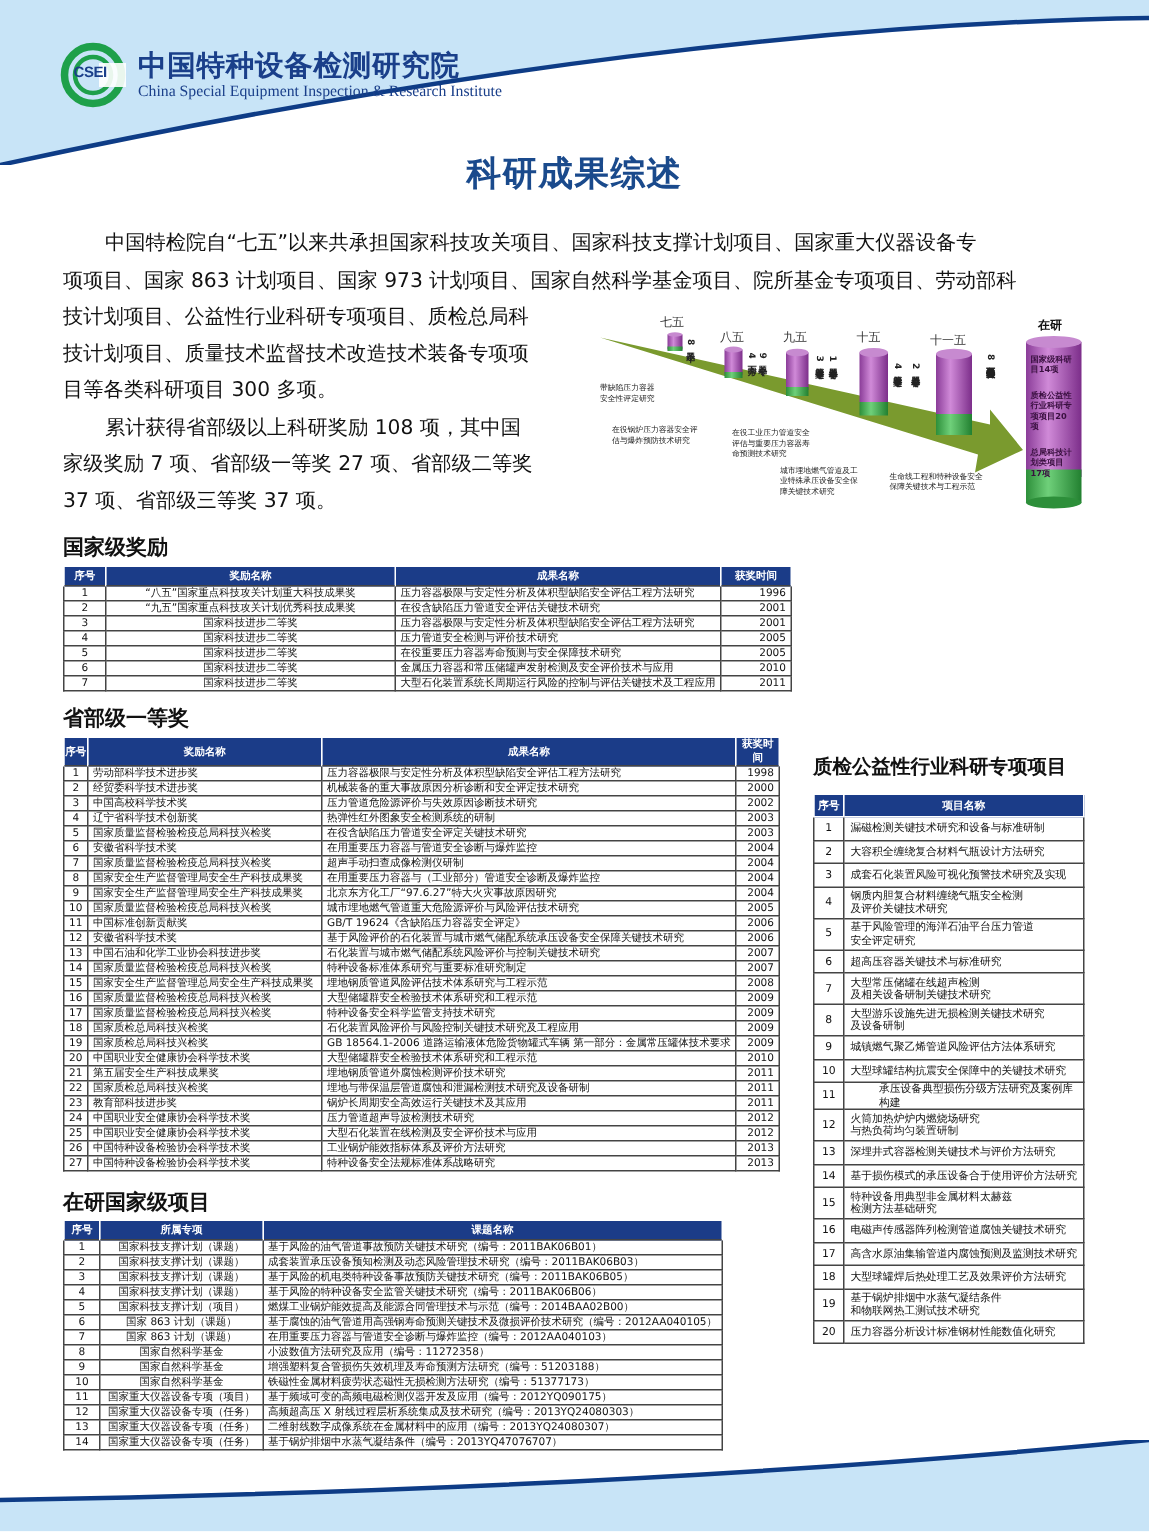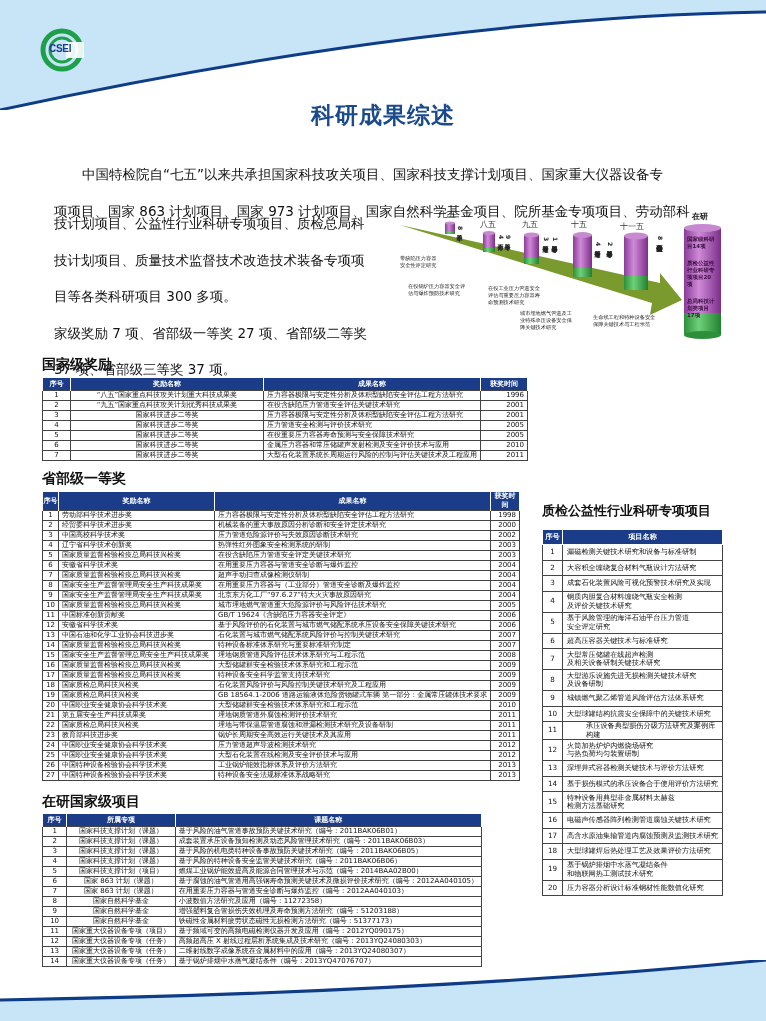--- a/index.html
+++ b/index.html
@@ -8,21 +8,21 @@
   .bg-top { position:absolute; left:0; top:0; width:766px; height:110px; }
   .bg-bottom { position:absolute; left:0; top:960px; width:766px; height:61px; }
   .header { position:absolute; left:40px; top:28px; display:flex; align-items:center; }
   .logo { width:44px; height:44px; position:relative; }
   .logo-text { position:absolute; left:9px; top:15px; font-size:10px; font-weight:bold; color:#1a3f8a; font-family:"Liberation Sans", sans-serif; letter-spacing:-0.3px; }
   .org { margin-left:8px; }
   .org-cn { font-size:19px; font-weight:bold; color:#1a3f8a; letter-spacing:0.5px; line-height:22px; }
   .org-en { font-family:"Liberation Serif", serif; font-size:10.5px; color:#1a3f8a; line-height:13px; }
   .page-title { position:absolute; left:0; top:100px; width:766px; text-align:center; font-size:23px; font-weight:bold; color:#1a4a8c; letter-spacing:1px; }
   .intro { position:absolute; left:42px; font-size:13.5px; line-height:24.5px; color:#111; }
-  .intro p { margin:12px; }
+  .intro p { margin:0; }
   .intro1 { top:150px; width:690px; }
   .intro2 { top:199px; width:345px; }
   .timeline { position:absolute; left:400px; top:205px; width:366px; height:150px; }
   .section-h { position:absolute; font-size:14px; font-weight:bold; color:#111; }
   table.t { position:absolute; border-collapse:collapse; font-size:7px; line-height:9px; }
   table.t th { background:#1b3c88; color:#fff; font-weight:bold; height:13px; border:1px solid #fff; border-bottom:none; }
   table.t td { border:1px solid #444; height:9px; padding:0 3px; white-space:nowrap; }
   table.t td.c { text-align:center; }
   table.t td.r { text-align:right; }
   table.t2 { position:absolute; border-collapse:collapse; font-size:7.2px; line-height:8.5px; }
@@ -44,32 +44,37 @@
 
 <div class="header">
   <div class="logo">
     <svg width="44" height="44" viewBox="0 0 44 44">
       <circle cx="22" cy="22" r="19" fill="none" stroke="#1ea04a" stroke-width="5"></circle>
       <circle cx="22" cy="22" r="12" fill="none" stroke="#1ea04a" stroke-width="3"></circle>
       <rect x="26" y="14" width="18" height="16" fill="#fff" opacity="0.9"></rect>
     </svg>
     <span class="logo-text">CSEI</span>
   </div>
+  <div class="org">
+    <div class="org-cn">中国特种设备检测研究院</div>
+    <div class="org-en">China Special Equipment Inspection &amp; Research Institute</div>
+  </div>
 </div>
 
 <div class="page-title">科研成果综述</div>
 
 <div class="intro intro1">
   <p style="text-indent:28px">中国特检院自“七五”以来共承担国家科技攻关项目、国家科技支撑计划项目、国家重大仪器设备专</p>
   <p>项项目、国家 863 计划项目、国家 973 计划项目、国家自然科学基金项目、院所基金专项项目、劳动部科</p>
 </div>
 <div class="intro intro2">
   <p>技计划项目、公益性行业科研专项项目、质检总局科</p>
   <p>技计划项目、质量技术监督技术改造技术装备专项项</p>
   <p>目等各类科研项目 300 多项。</p>
+  <p style="text-indent:28px">累计获得省部级以上科研奖励 108 项，其中国</p>
   <p>家级奖励 7 项、省部级一等奖 27 项、省部级二等奖</p>
   <p>37 项、省部级三等奖 37 项。</p>
 </div>
 
 <svg class="timeline" viewBox="0 0 366 150">
   <defs>
     <linearGradient id="cyl" x1="0" x2="1" y1="0" y2="0">
       <stop offset="0" stop-color="#8a3c98"></stop>
         <stop offset="0.4" stop-color="#d08ad8"></stop>
         <stop offset="1" stop-color="#7c2e8a"></stop>

